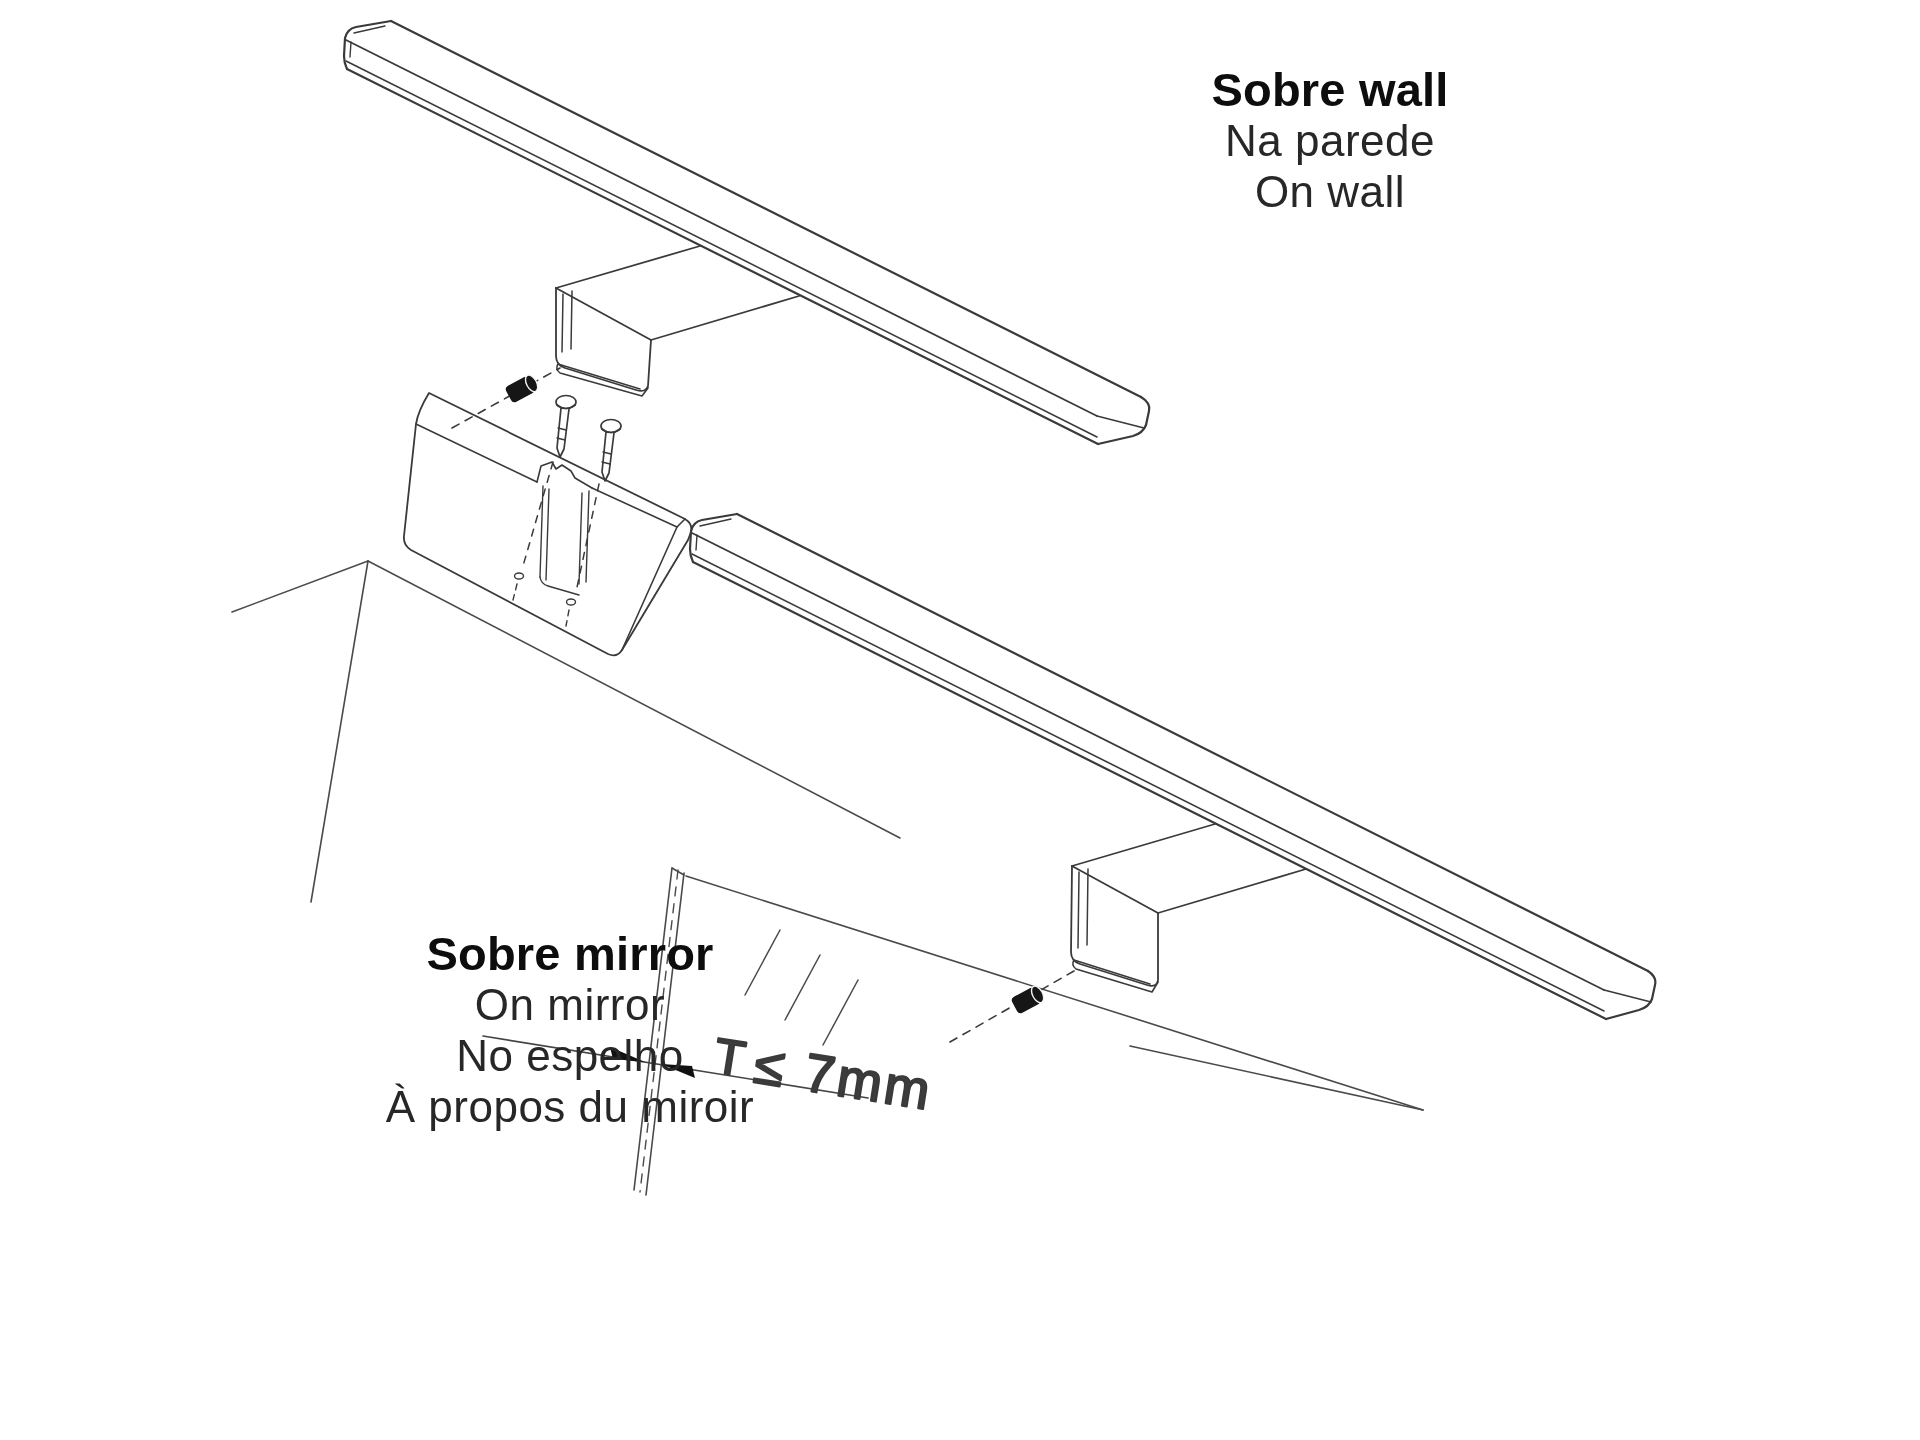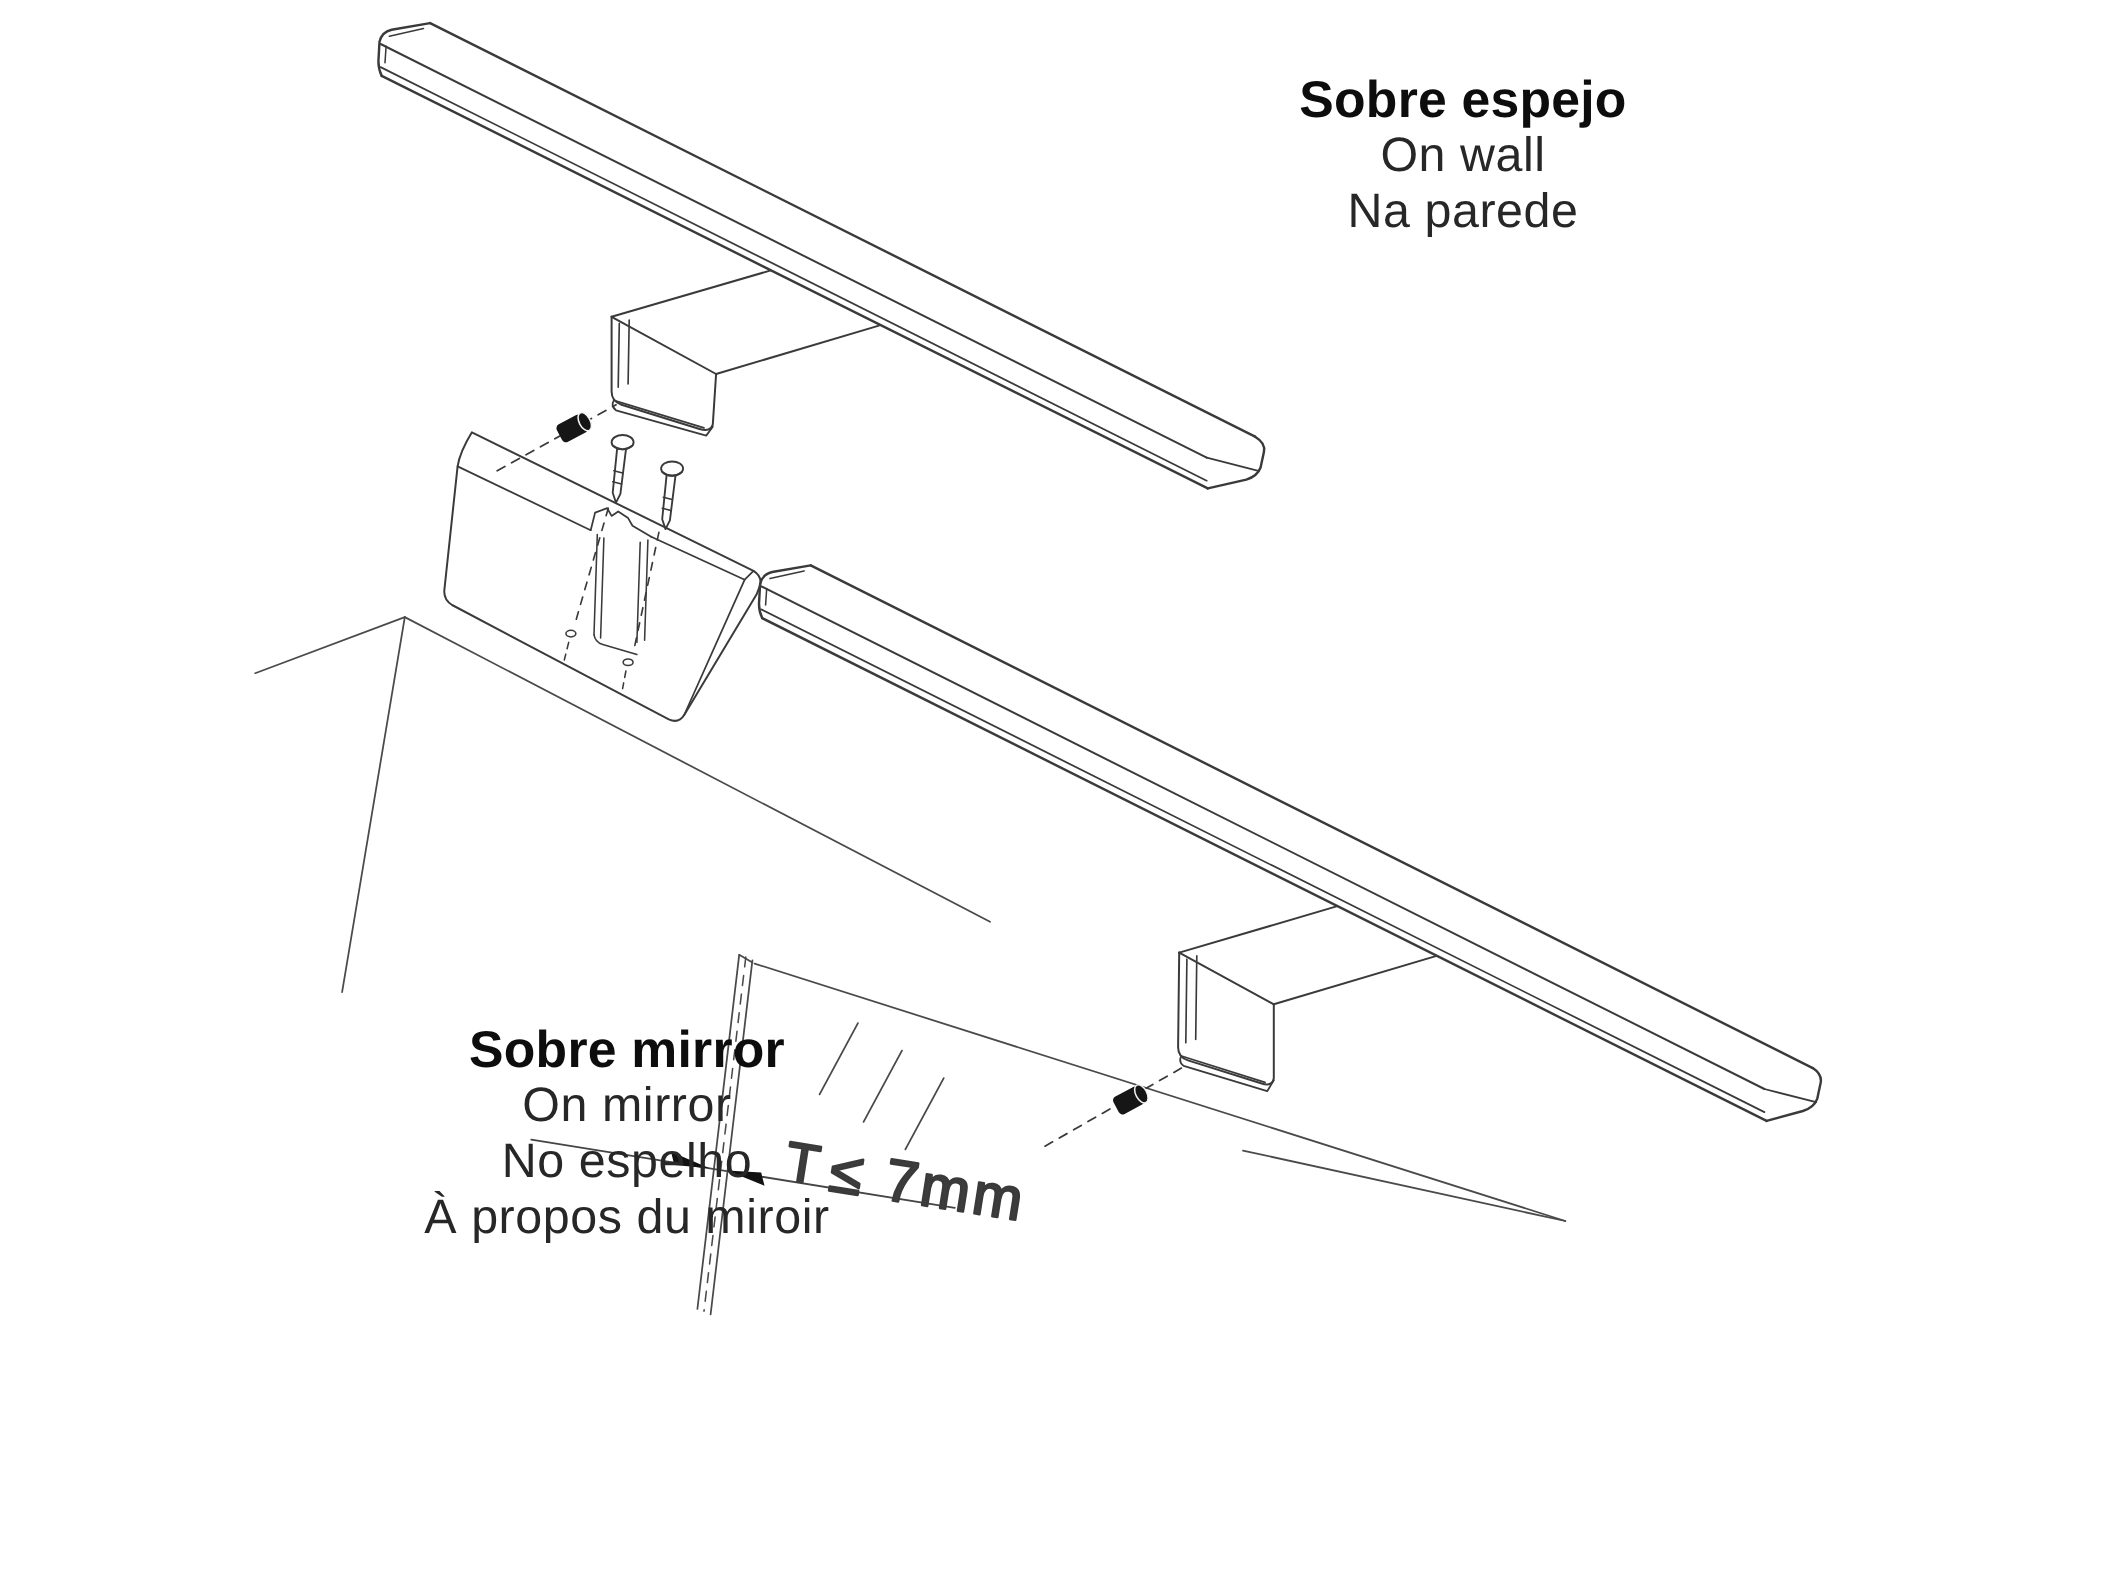--- a/index.html
+++ b/index.html
@@ -141,23 +141,23 @@
       <polygon points="661,1064 695,1078 692,1066" fill="#111" stroke="none"></polygon>
     </g>
     <g>
       <text class="dim-prefix" x="712" y="1072" transform="rotate(9 712 1072)">T</text>
       <text class="dim-text" x="752" y="1082" transform="rotate(9 752 1082)">≤ 7mm</text>
     </g>
   </g>
 </svg>
 
 <div class="label-block" style="left:1080px;top:64px;width:500px;">
-  <div class="title">Sobre espejo</div>
+  <div class="title">Sobre wall</div>
+  <div>Na parede</div>
   <div>On wall</div>
-  <div>Na parede</div>
 </div>
 
 <div class="label-block" style="left:320px;top:928px;width:500px;">
   <div class="title">Sobre mirror</div>
   <div>On mirror</div>
   <div>No espelho</div>
   <div>À propos du miroir</div>
 </div>
 
 </div>

